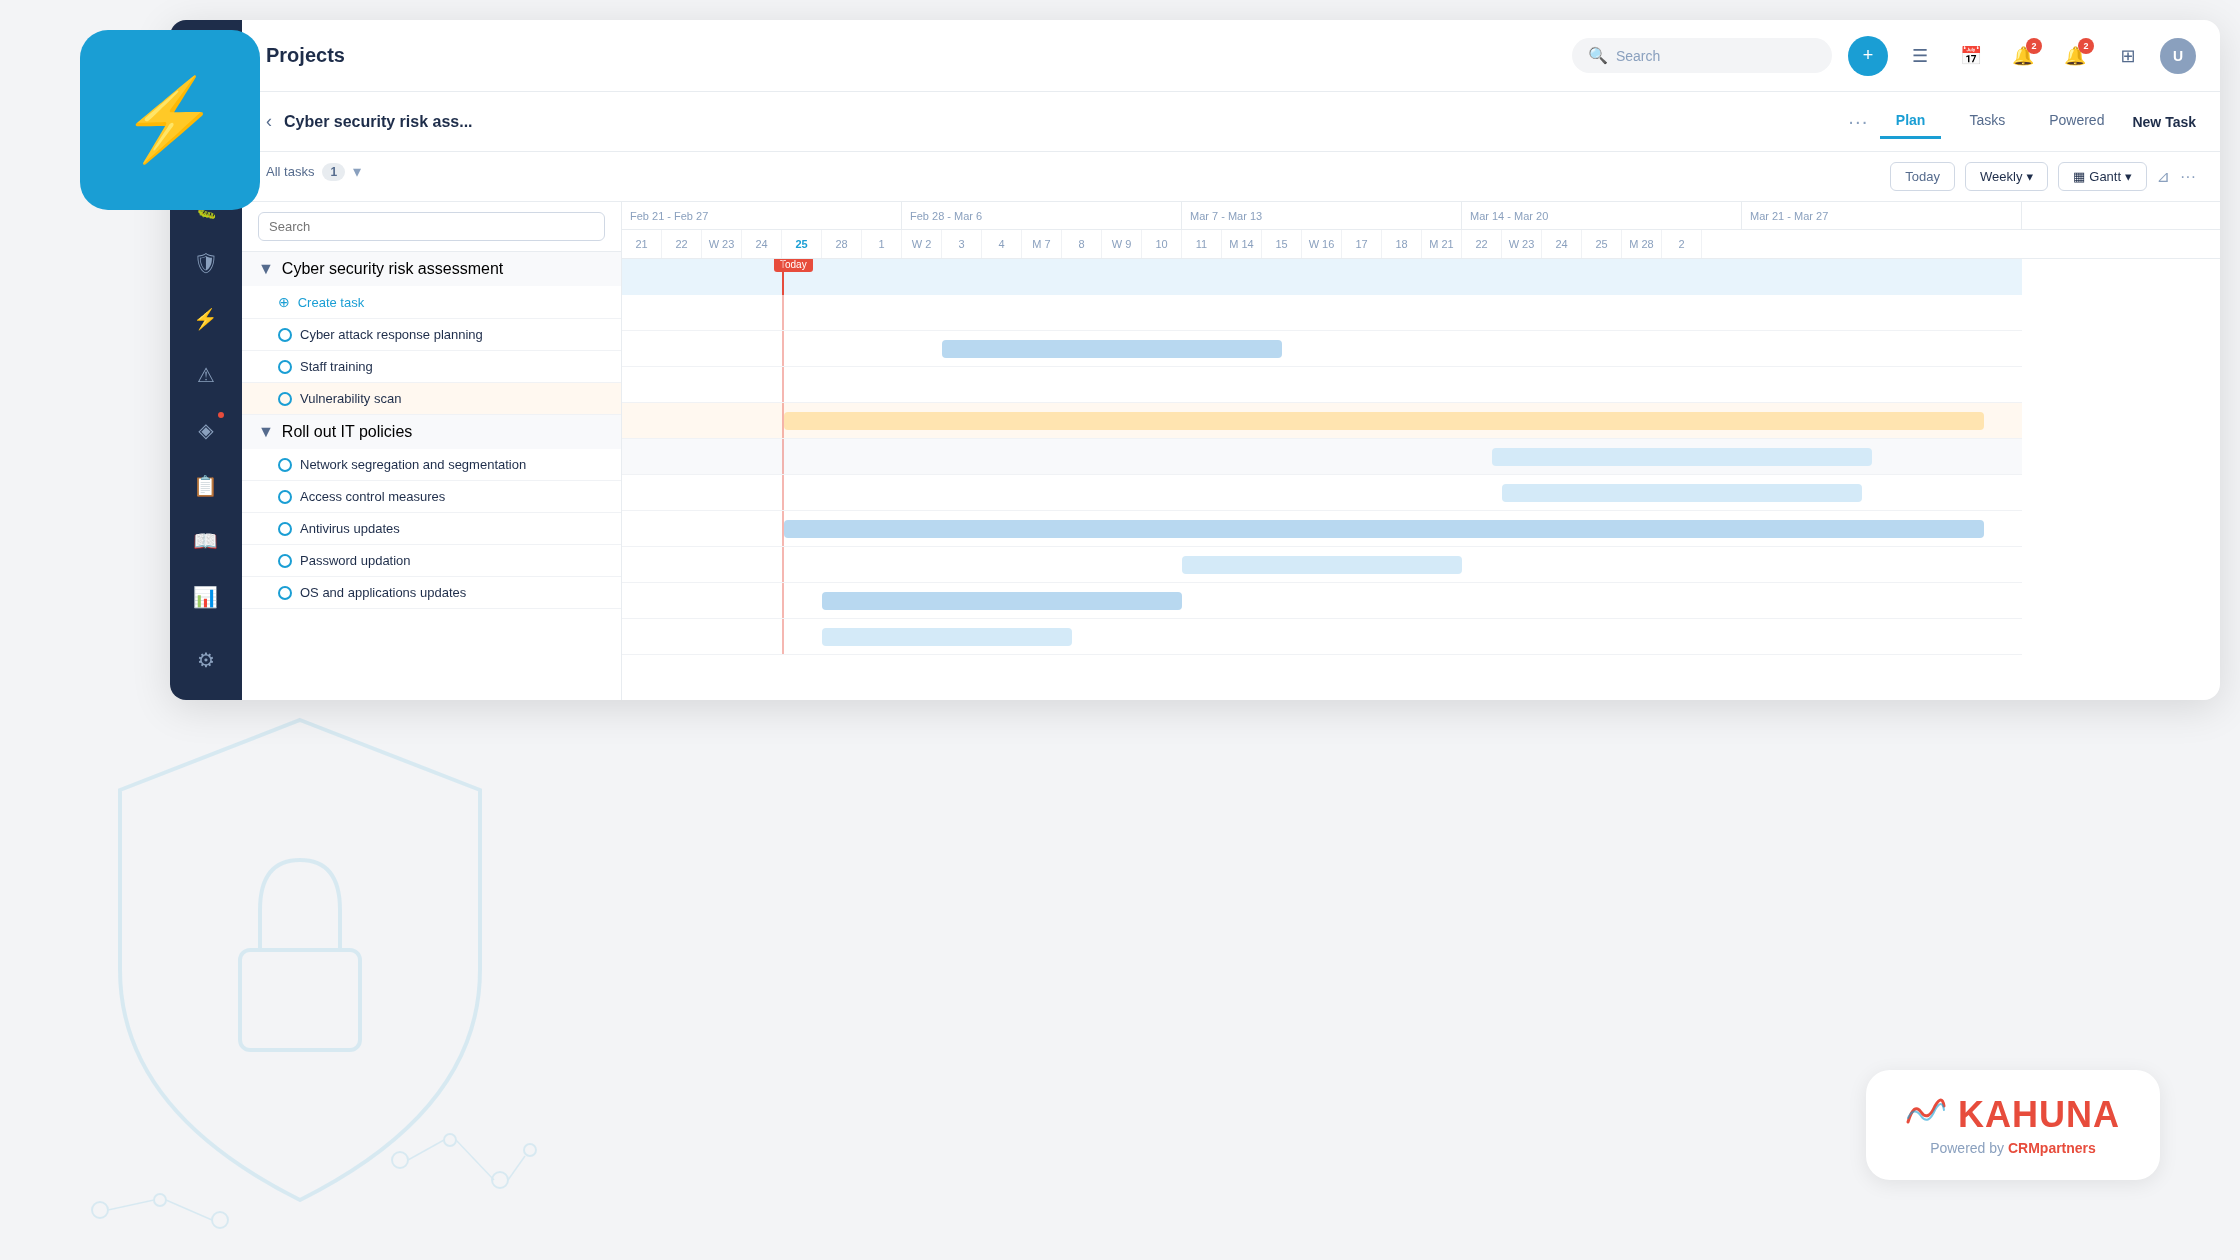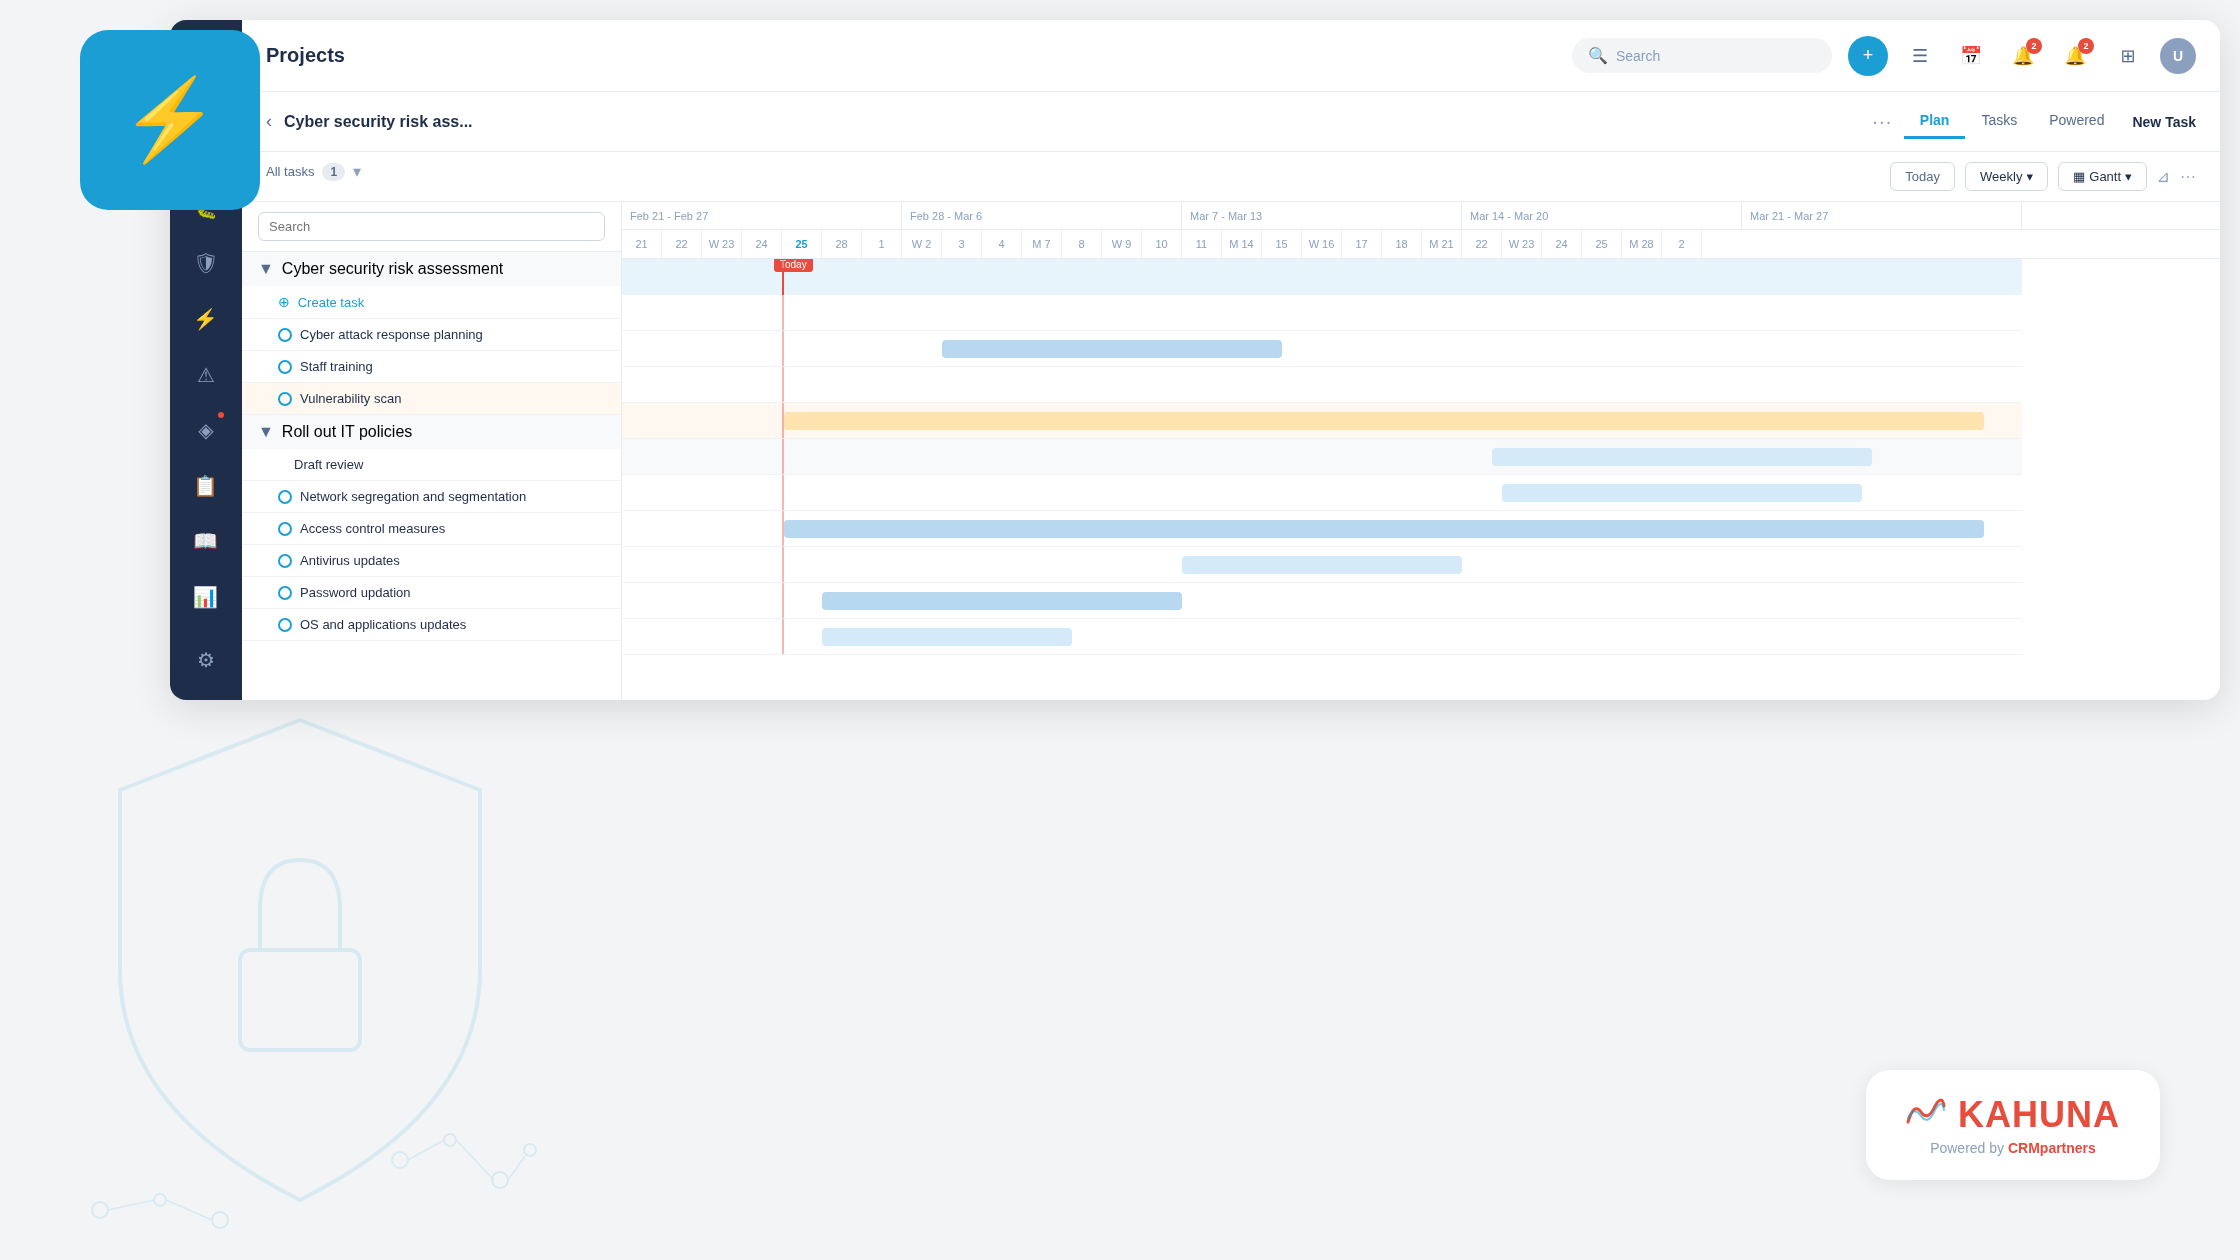--- a/index.html
+++ b/index.html
@@ -194,21 +194,21 @@
       color: #1e2d4a;
       flex: 1;
     }
     .project-more {
       color: #8aa0be;
       cursor: pointer;
       font-size: 20px;
     }
     .project-tabs {
       display: flex;
-      gap: 0;
+      gap: 12px;
     }
     .project-tab {
       padding: 8px 16px;
       font-size: 14px;
       color: #556b8d;
       cursor: pointer;
       border-bottom: 3px solid transparent;
     }
     .project-tab.active {
       color: #1a9ed4;
@@ -587,23 +587,20 @@
             </div>
             <div class="task-row highlighted">
               <span class="task-circle"></span>
               <span>Vulnerability scan</span>
             </div>
 
             <div class="task-group-header">
               <span style="color:#556b8d">▼</span>
               <span>Roll out IT policies</span>
             </div>
-            <div class="task-row task-sub">
-              <span>Draft review</span>
-            </div>
             <div class="task-row">
               <span class="task-circle"></span>
               <span>Network segregation and segmentation</span>
             </div>
             <div class="task-row">
               <span class="task-circle"></span>
               <span>Access control measures</span>
             </div>
             <div class="task-row">
               <span class="task-circle"></span>

